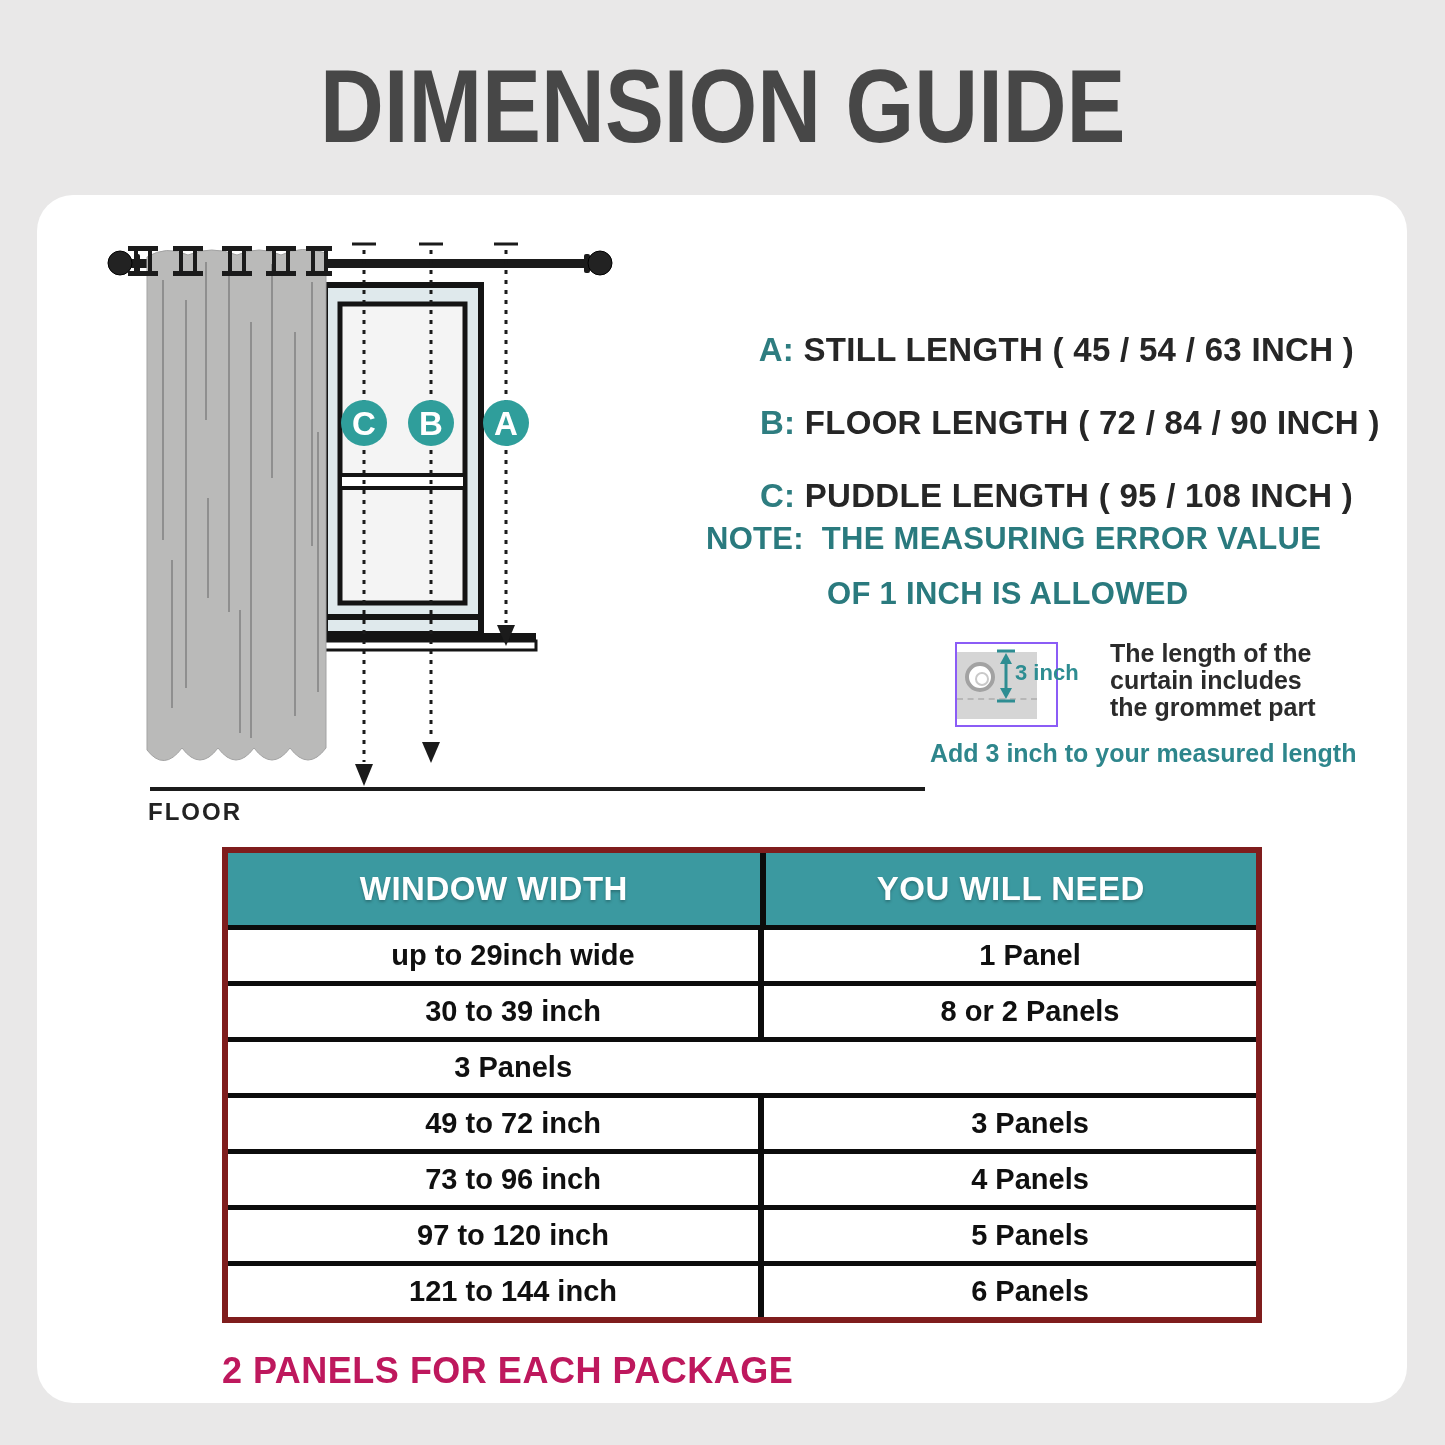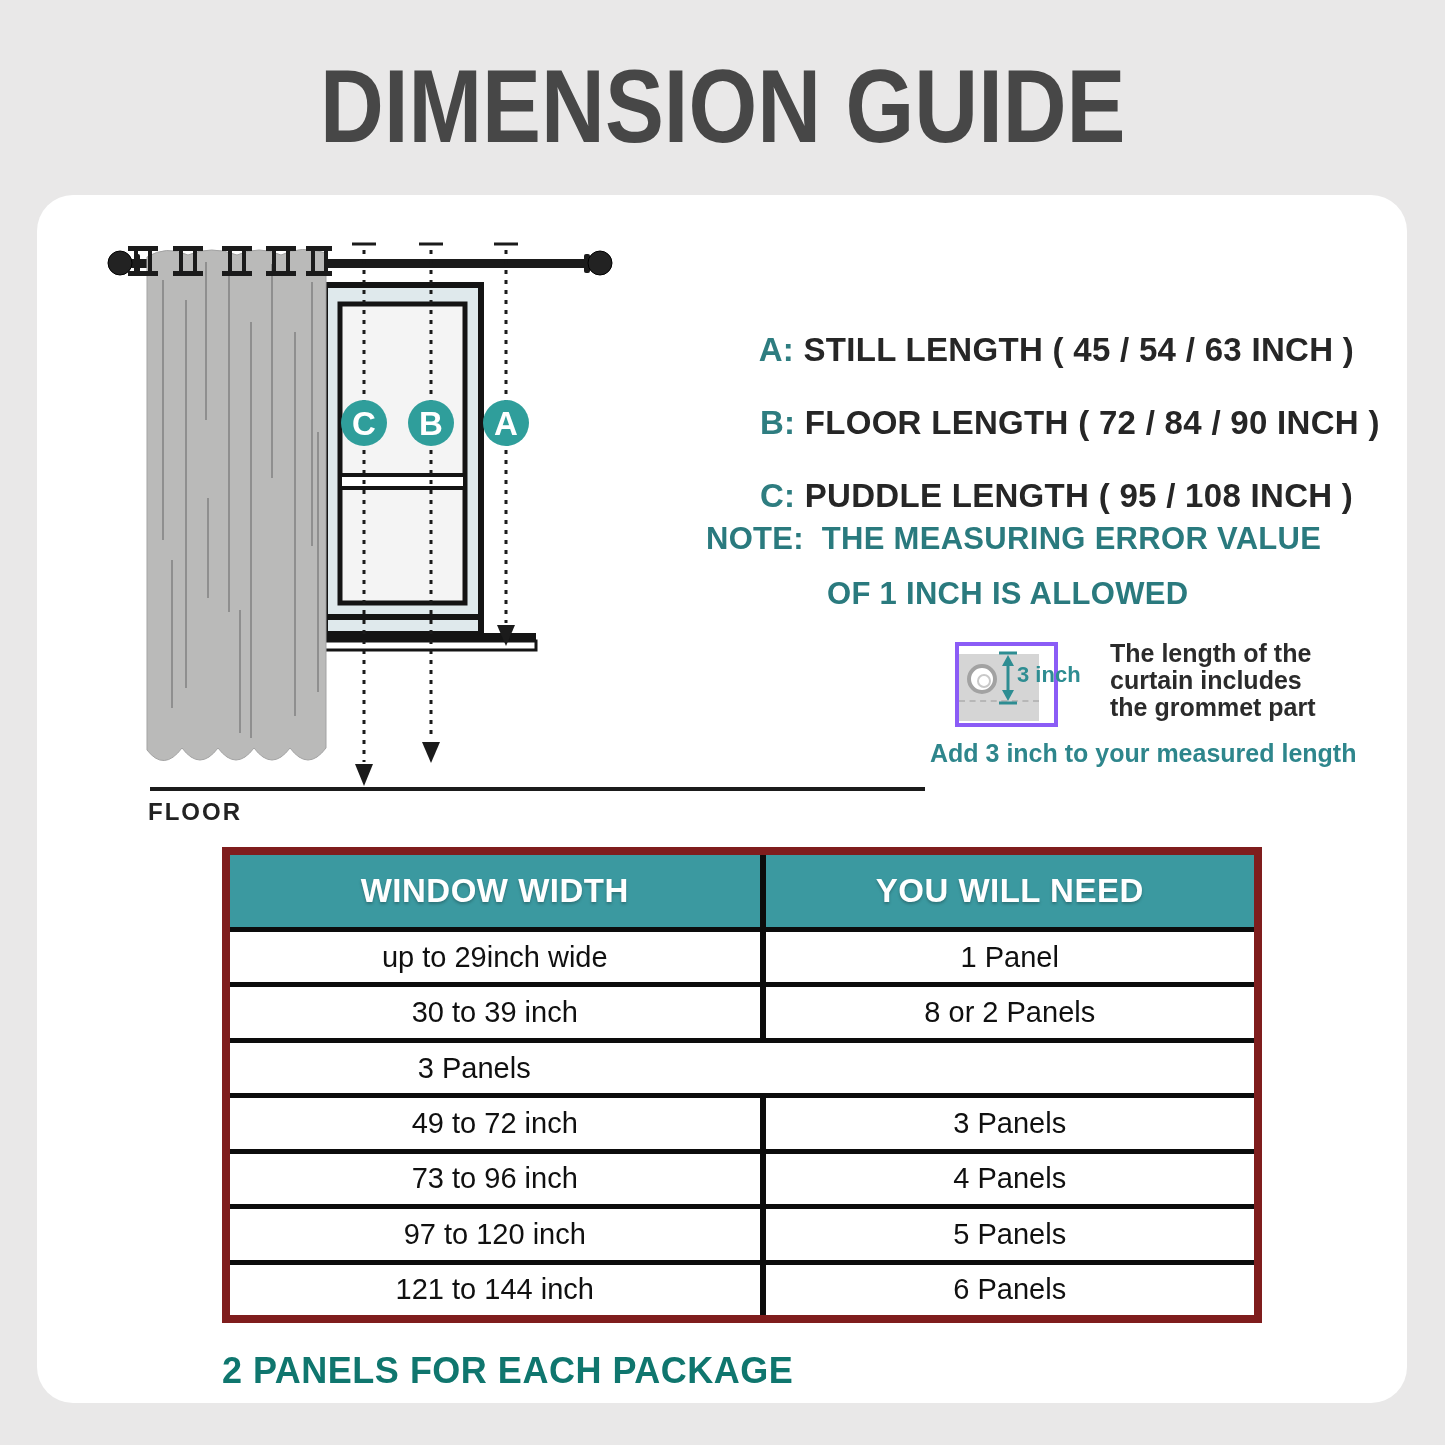--- a/index.html
+++ b/index.html
@@ -8,42 +8,42 @@
   .title{position:absolute;top:52px;left:0;width:1445px;text-align:center;
          font-size:104px;font-weight:800;color:#474747;letter-spacing:0px;line-height:1.05;}
   .title span{display:inline-block;transform:scaleX(0.85);transform-origin:center;}
   .card{position:absolute;left:37px;top:195px;width:1370px;height:1208px;background:#ffffff;border-radius:36px;}
   svg.illu{position:absolute;left:100px;top:232px;width:840px;height:600px;}
   svg text{font-family:"Liberation Sans","DejaVu Sans",sans-serif;}
   .len{position:absolute;font-size:33px;font-weight:600;color:#262626;white-space:pre;letter-spacing:0.3px;}
   .len .pfx{color:#2e7d80;}
   .note{position:absolute;font-size:31px;font-weight:700;color:#2a7a7e;white-space:pre;letter-spacing:0.3px;}
   .grommet-box{position:absolute;left:955px;top:642px;width:103px;height:85px;background:#fff;
-               border:4px solid #8b5cf6;box-sizing:border-box;text-decoration:underline;}
+               border:2px solid #8b5cf6;box-sizing:border-box;text-decoration:underline;}
   .g-fabric{position:absolute;left:0;top:8px;width:80px;height:67px;background:#d5d5d5;}
   .g-dash{position:absolute;left:0;top:54px;width:80px;border-top:2px dashed #b7b7b7;}
   .g-ring{position:absolute;left:8px;top:18px;width:30px;height:30px;border-radius:50%;
           border:4px solid #a2a2a2;background:#fff;box-sizing:border-box;}
   .g-ring-in{position:absolute;left:6px;top:6px;width:14px;height:14px;border-radius:50%;
           border:2px solid #c9c9c9;box-sizing:border-box;background:#fff;}
   .g-arrow{position:absolute;left:38px;top:5px;}
   .g-label{position:absolute;left:58px;top:16px;font-size:22px;font-weight:600;color:#2e8d92;white-space:nowrap;}
   .g-desc{position:absolute;left:1110px;top:640px;font-size:25px;font-weight:600;color:#2b2b2b;line-height:27px;}
   .g-tip{position:absolute;left:930px;top:739px;font-size:25px;font-weight:600;color:#2e868c;white-space:nowrap;}
   .ptable{position:absolute;left:222px;top:847px;width:1040px;height:476px;background:#fff;
-          border:8px solid #7f1d1d;box-sizing:border-box;display:flex;flex-direction:column;}
+          border:6px solid #7f1d1d;box-sizing:border-box;display:flex;flex-direction:column;}
   .t-header{display:flex;height:72px;flex:none;}
   .t-row{display:flex;flex:1;border-top:5px solid #0c0c0c;}
   .t-cell{display:flex;align-items:center;justify-content:center;box-sizing:border-box;}
   .c1{width:52.3%;border-right:6px solid #0c0c0c;}
   .c2{width:47.7%;}
   .t-header .t-cell{background:#3b99a0;color:#ffffff;font-size:33px;font-weight:700;
           letter-spacing:0.5px;text-shadow:0 2px 3px rgba(0,0,0,0.25);}
-  .t-row .t-cell{color:#101010;font-size:29px;font-weight:400;}
-  .footnote{position:absolute;left:222px;top:1350px;font-size:36px;font-weight:700;color:#0f766e;letter-spacing:0.5px;}
+  .t-row .t-cell{color:#101010;font-size:29px;font-weight:700;margin-left:40px;}
+  .footnote{position:absolute;left:222px;top:1350px;font-size:36px;font-weight:700;color:#be185d;letter-spacing:0.5px;}
 </style>
 </head>
 <body>
 
 <div class="stage">
 
   <div class="title"><span>DIMENSION GUIDE</span></div>
 
   <div class="card"></div>
 

